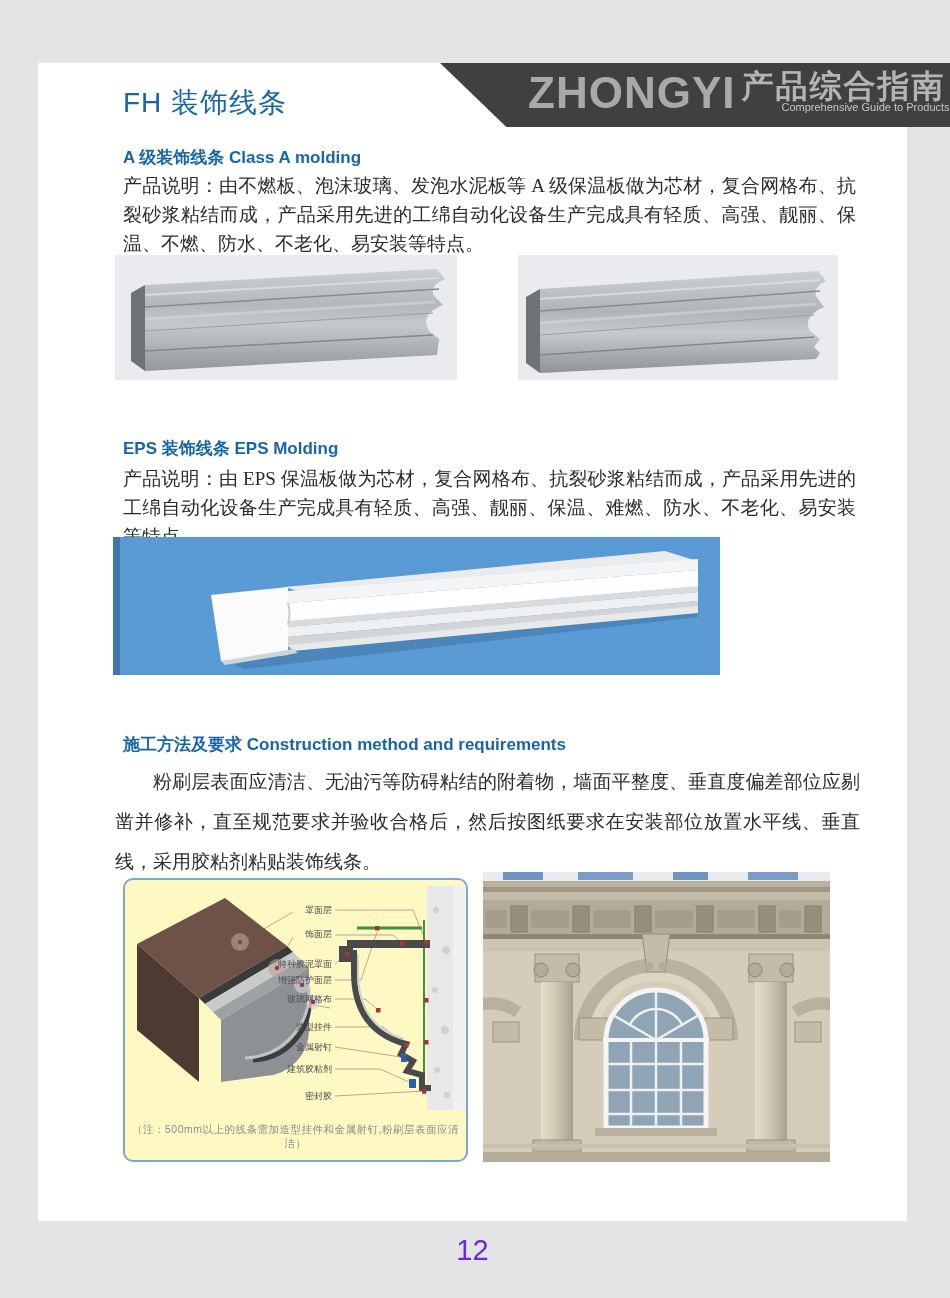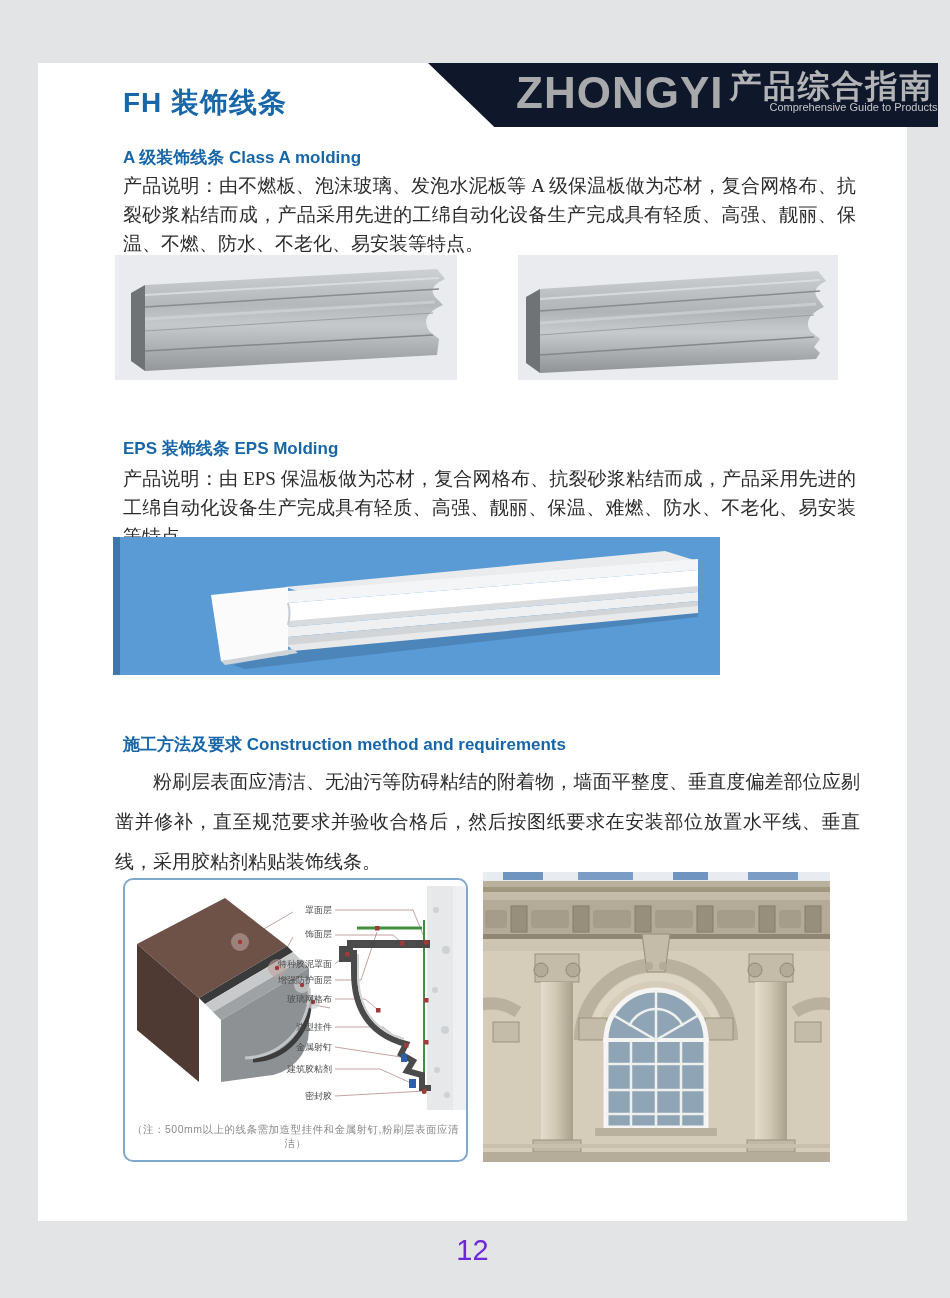--- a/index.html
+++ b/index.html
@@ -8,37 +8,37 @@
     background:#e3e4e6;
     position:relative;
     overflow:hidden;
     font-family:"Liberation Sans", sans-serif;
   }
   .sheet{
     position:absolute;left:38px;top:63px;width:869px;height:1158px;
     background:#ffffff;
   }
   .banner{
-    position:absolute;left:428px;top:63px;width:510px;height:64px;
-    background:#0f172a;
+    position:absolute;left:440px;top:63px;width:510px;height:64px;
+    background:#404040;
     clip-path:polygon(0 0,100% 0,100% 100%,13% 100%);
     z-index:5;
   }
   .banner-inner{
     position:absolute;left:88px;top:8px;display:flex;align-items:flex-start;
   }
   .brand-name{
     font-size:44px;font-weight:bold;color:#a7a9ab;letter-spacing:1px;line-height:44px;
   }
   .brand-tags{margin-left:6px;display:flex;flex-direction:column;}
   .brand-zh{font-size:32px;font-weight:700;color:#b2b4b6;line-height:30px;letter-spacing:2px;}
   .brand-en{font-size:11px;color:#c6c7c9;line-height:13px;margin-left:40px;}
   .page-title{
     position:absolute;left:123px;top:84px;
-    font-size:28px;color:#1766a8;font-weight:700;letter-spacing:1px;z-index:6;
+    font-size:28px;color:#1766a8;font-weight:400;letter-spacing:1px;z-index:6;
   }
   .sec-heading{
     position:absolute;left:123px;
     font-size:17px;color:#1766a8;font-weight:600;
   }
   .para{
     position:absolute;left:123px;width:733px;
     font-family:"Liberation Serif","DejaVu Serif",serif;
     font-size:19px;color:#2b2b2b;line-height:29px;
     text-align:justify;
@@ -47,21 +47,21 @@
   .p-classa{top:171px;}
   .h-eps{top:437px;}
   .p-eps{top:464px;}
   .h-constr{top:733px;}
   .p-constr{top:762px;left:115px;width:745px;line-height:40px;text-indent:2em;}
   .img-frame{position:absolute;overflow:hidden;}
   .img-a1{left:115px;top:255px;width:342px;height:125px;background:#e9ebee;}
   .img-a2{left:518px;top:255px;width:320px;height:125px;background:#e9ebee;}
   .img-eps{left:113px;top:537px;width:607px;height:138px;background:#5b9bd5;}
   .img-diagram{
-    left:123px;top:878px;width:345px;height:284px;background:#ffffff;
+    left:123px;top:878px;width:345px;height:284px;background:#fef9c3;
     border:2px solid #7fa8cc;border-radius:10px;box-sizing:border-box;
   }
   .img-photo{left:483px;top:872px;width:347px;height:290px;background:#d3c9b7;}
   .diag-label{
     position:absolute;width:95px;text-align:right;
     font-size:9px;color:#4a4a4a;line-height:10px;
     font-family:"Liberation Sans",sans-serif;
   }
   .diag-note{
     position:absolute;left:0;right:0;top:243px;text-align:center;

